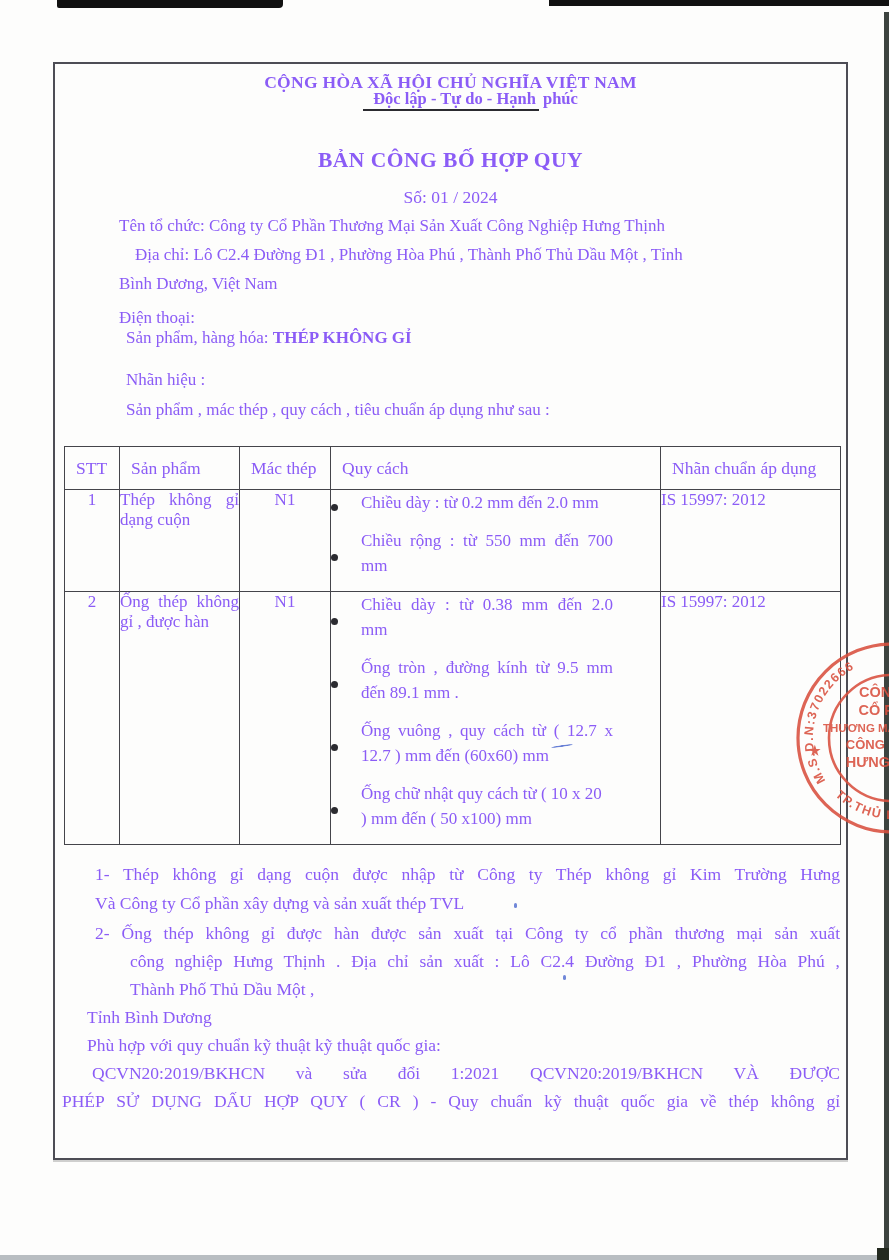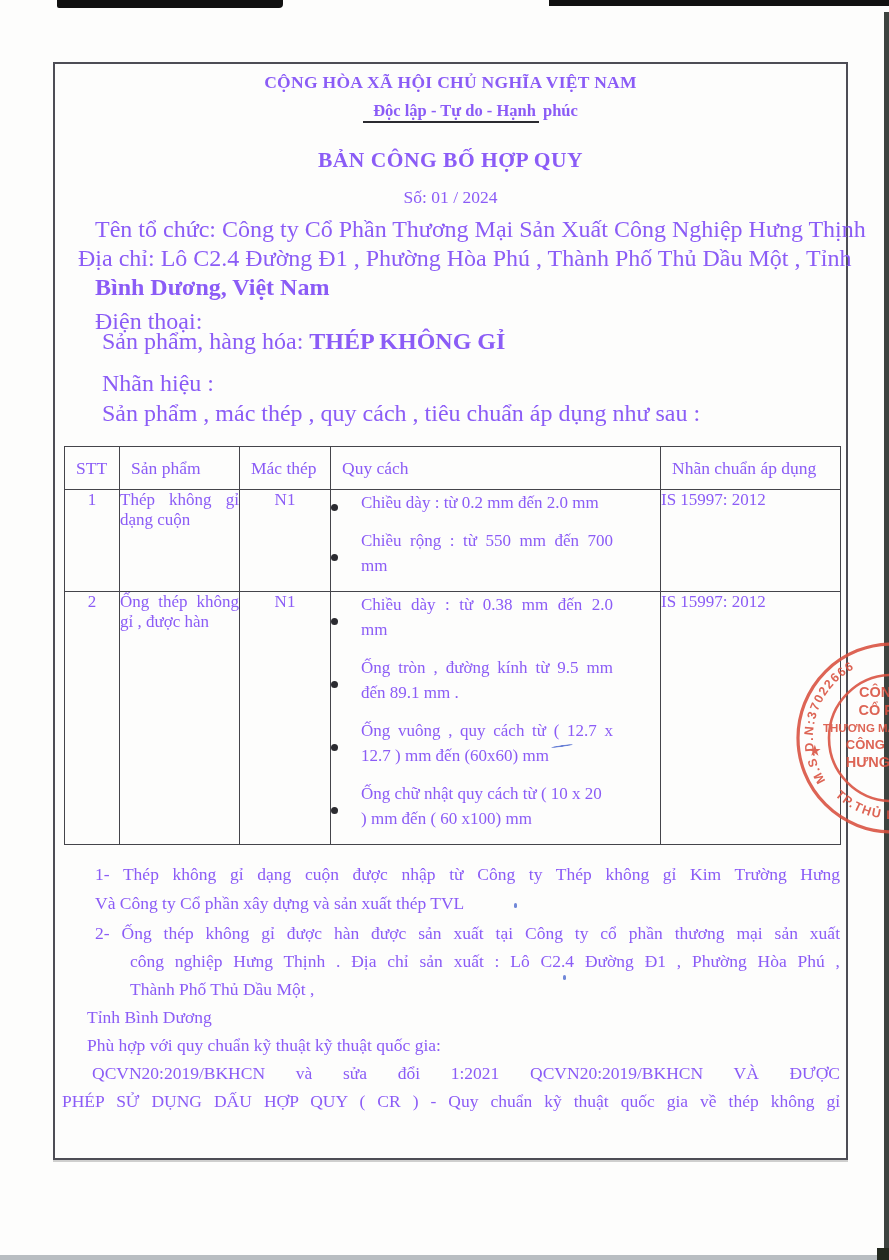--- a/index.html
+++ b/index.html
@@ -17,26 +17,26 @@
 
   
   .frame{
     position:absolute;left:53px;top:62px;width:795px;height:1098px;
     border:2px solid #4d4d55;box-shadow:0 2px 0 rgba(120,120,120,.35);
     box-sizing:border-box;
   }
   .abs{position:absolute;}
   .ctr{left:0;right:0;text-align:center;}
   .nat-title{top:8px;font-weight:bold;font-size:17.5px;letter-spacing:.3px;}
-  .motto{top:37px;font-weight:bold;font-size:16.5px;padding-left:40px;}
+  .motto{top:25px;font-weight:bold;font-size:16.5px;padding-left:40px;}
   .motto .ul{border-bottom:2px solid #2b2b30;padding:0 3px 1px 10px;}
   .doc-title{top:84px;font-weight:bold;font-size:21.5px;letter-spacing:.5px;}
   .doc-number{top:123px;font-size:17.5px;}
 
-  .iline{position:absolute;font-size:24px;white-space:nowrap;}
+  .iline{position:absolute;font-size:17px;white-space:nowrap;margin-left:24px;}
   .b{font-weight:bold;}
 
   
   table.spec{
     position:absolute;left:9px;top:382px;width:776px;
     border-collapse:collapse;table-layout:fixed;font-size:17px;
   }
   table.spec th,table.spec td{
     border:1.5px solid #44444a;font-weight:normal;vertical-align:top;
     padding:0;box-sizing:border-box;
@@ -83,22 +83,22 @@
 
   <div class="frame">
 
     <div class="abs ctr nat-title">CỘNG HÒA XÃ HỘI CHỦ NGHĨA VIỆT NAM</div>
     <div class="abs ctr motto"><span class="ul">Độc lập - Tự do - Hạnh</span><span> phúc</span></div>
 
     <div class="abs ctr doc-title">BẢN CÔNG BỐ HỢP QUY</div>
     <div class="abs ctr doc-number">Số: 01 / 2024</div>
 
     <div class="iline" style="left:40px;top:152px;">Tên tổ chức: Công ty Cổ Phần Thương Mại Sản Xuất Công Nghiệp Hưng Thịnh</div>
-    <div class="iline" style="left:23px;top:181px;text-align:right;">Địa chỉ: Lô C2.4 Đường Đ1 , Phường Hòa Phú , Thành Phố Thủ Dầu Một , Tỉnh</div>
-    <div class="iline" style="left:40px;top:210px;font-weight:bold;">Bình Dương, Việt Nam</div>
+    <div class="iline" style="left:56px;top:181px;text-align:right;">Địa chỉ: Lô C2.4 Đường Đ1 , Phường Hòa Phú , Thành Phố Thủ Dầu Một , Tỉnh</div>
+    <div class="iline" style="left:40px;top:210px;">Bình Dương, Việt Nam</div>
     <div class="iline" style="left:40px;top:244px;">Điện thoại:</div>
     <div class="iline" style="left:47px;top:264px;"><span>Sản phẩm, hàng hóa: </span><span class="b">THÉP KHÔNG GỈ</span></div>
     <div class="iline" style="left:47px;top:306px;">Nhãn hiệu :</div>
     <div class="iline" style="left:47px;top:336px;">Sản phẩm , mác thép , quy cách , tiêu chuẩn áp dụng như sau :</div>
 
     <table class="spec">
       <colgroup>
         <col style="width:55px">
           <col style="width:120px">
           <col style="width:91px">
@@ -157,21 +157,21 @@
             <div class="bullet"></div>
             <div class="spec-text">
               <div class="j">Ống vuông , quy cách từ ( 12.7 x</div>
               <div>12.7 ) mm đến (60x60) mm</div>
             </div>
           </div>
           <div class="spec-item">
             <div class="bullet"></div>
             <div class="spec-text">
               <div>Ống chữ nhật quy cách từ ( 10 x 20</div>
-              <div>) mm đến ( 60 x100) mm</div>
+              <div>) mm đến ( 50 x100) mm</div>
             </div>
           </div>
         </td>
         <td class="standard">IS 15997: 2012</td>
       </tr>
     </tbody>
       </table>
 
     <div class="nline just" style="left:40px;top:797px;width:745px;">1- Thép không gỉ dạng cuộn được nhập từ Công ty Thép không gỉ Kim Trường Hưng</div>
     <div class="nline" style="left:40px;top:826px;">Và Công ty Cổ phần xây dựng và sản xuất thép TVL</div>

